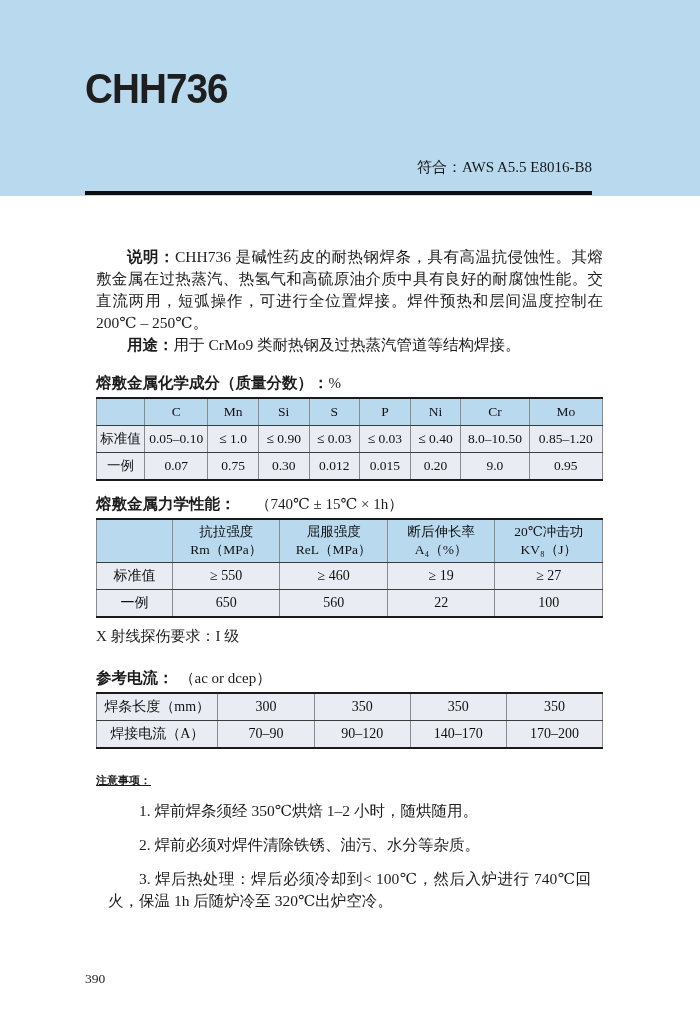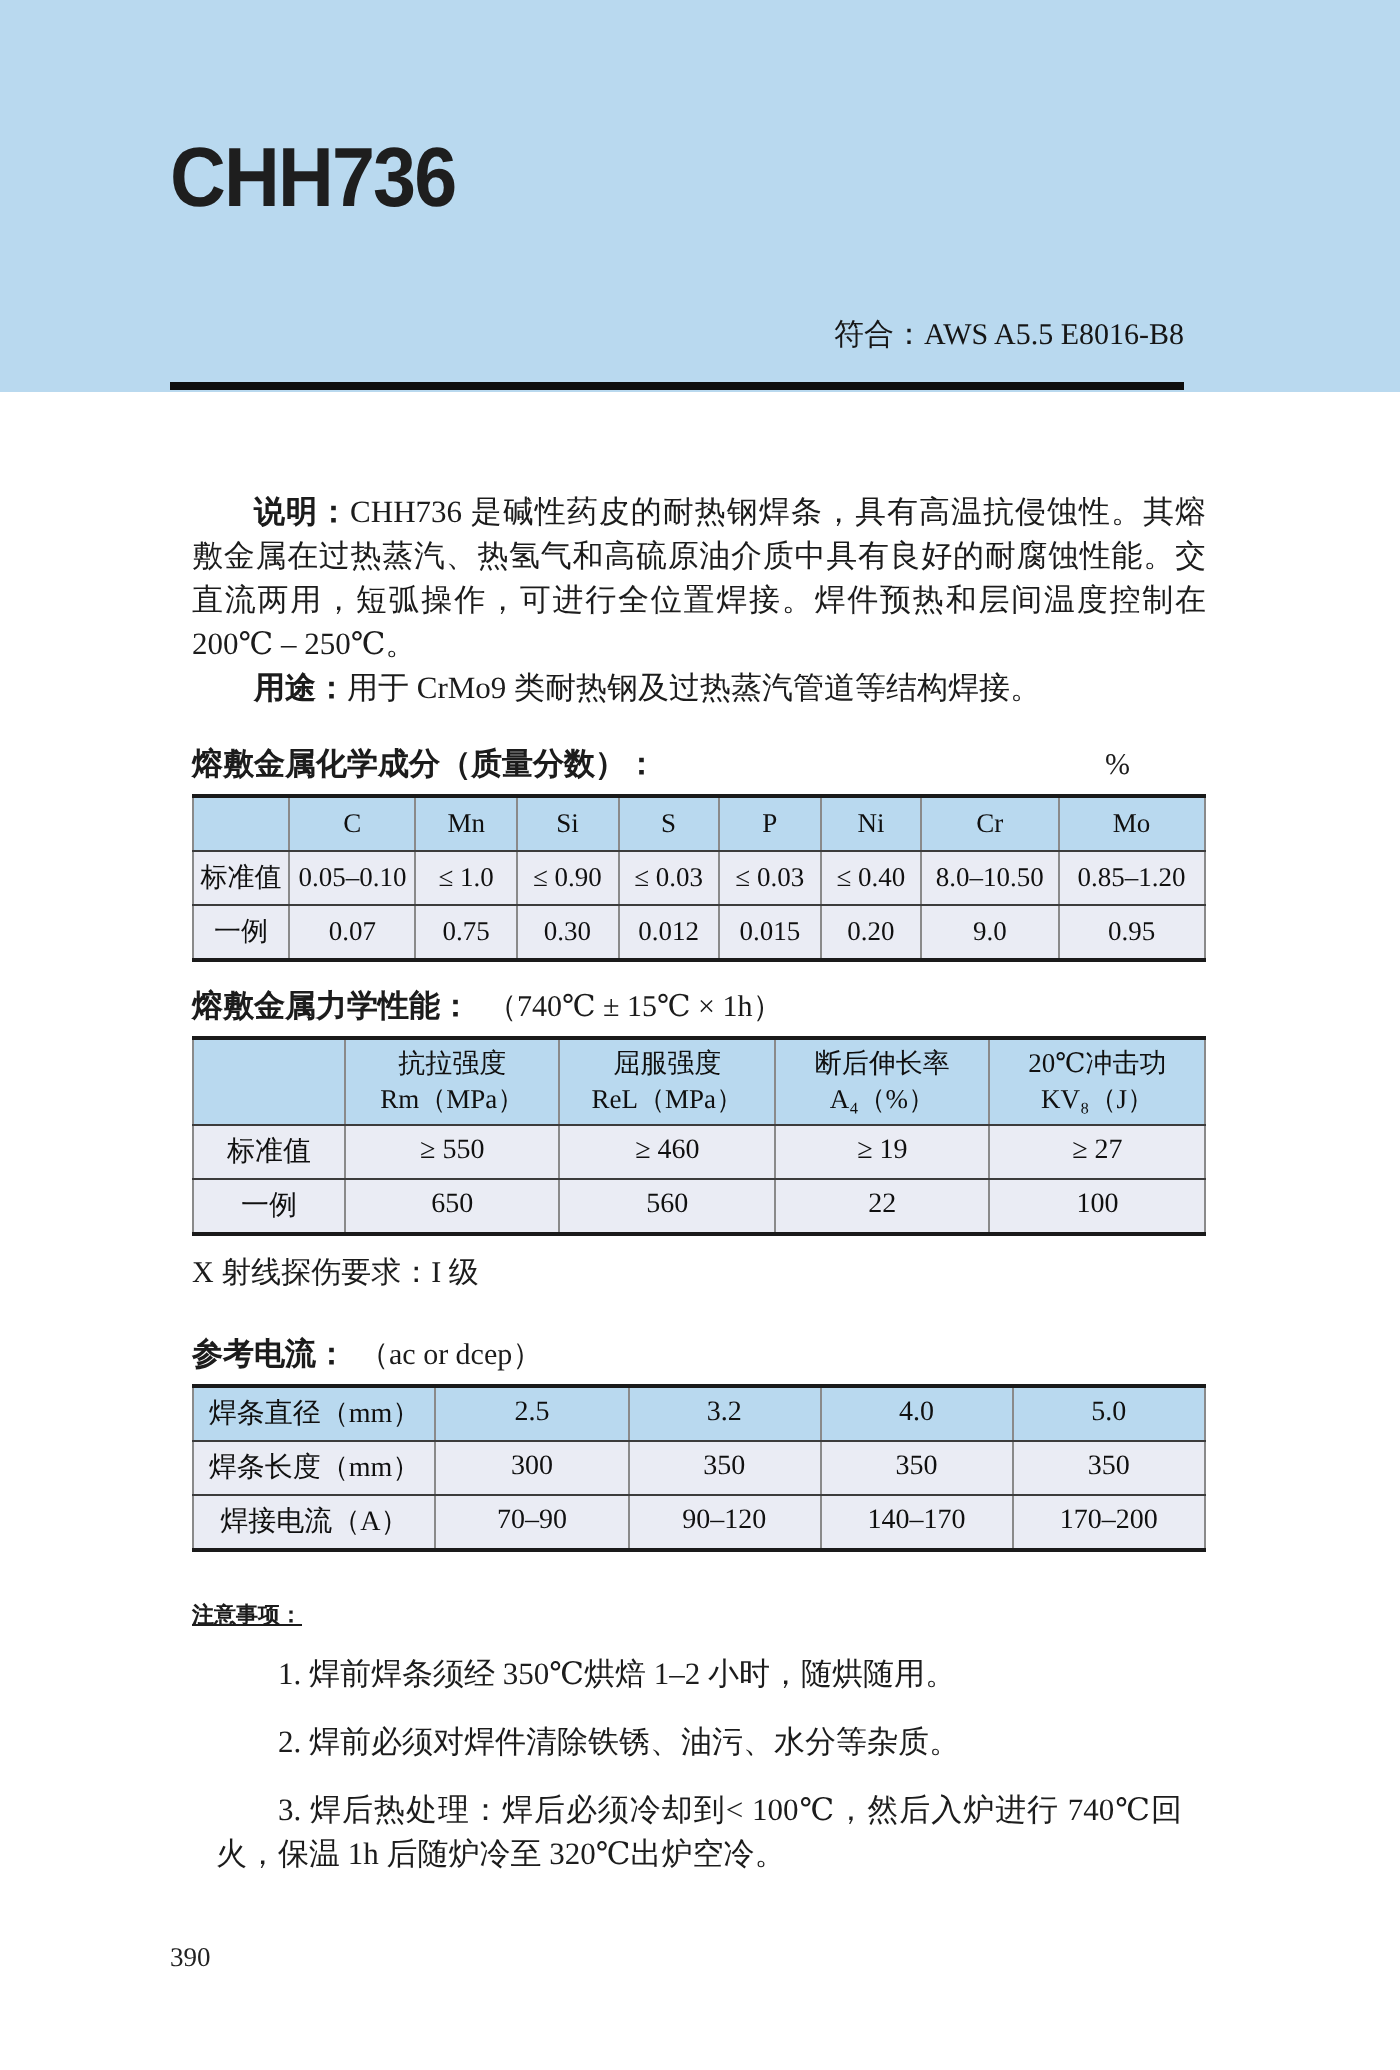--- a/index.html
+++ b/index.html
@@ -42,21 +42,21 @@
     font-family: "Liberation Sans", "DejaVu Sans", sans-serif;
     font-weight: bold;
   }
   p.body-text {
     margin: 0; font-size: 15.5px; line-height: 22px;
     text-align: justify; text-indent: 2em;
   }
   .desc { margin-top: 50px !important; }
   
   .section-title-row {
-    display: flex; justify-content: space-between; align-items: baseline;
+    display: flex; align-items: baseline;
     font-size: 15.5px; line-height: 20px;
   }
   .chem-title-row { margin-top: 17px; }
   .unit-pct { padding-right: 38px; font-size: 15px; }
   .cond { font-size: 15px; }
   
   table {
     width: 100%; border-collapse: collapse; table-layout: fixed;
     margin-top: 4px;
     border-top: 2.5px solid #1a1a1a; border-bottom: 2.5px solid #1a1a1a;
@@ -151,21 +151,21 @@
       <td>0.30</td>
       <td>0.012</td>
       <td>0.015</td>
       <td>0.20</td>
       <td>9.0</td>
       <td>0.95</td>
     </tr>
   </tbody>
     </table>
 
-  <div class="section-title-row mech-title-row" style="justify-content:flex-start; gap:8px;">
+  <div class="section-title-row mech-title-row" style="justify-content:flex-start; gap:20px;">
     <span class="hei">熔敷金属力学性能：</span>
     <span class="cond">（740℃ ± 15℃ × 1h）</span>
   </div>
   <table class="mech-table">
     <colgroup>
       <col style="width:15%">
         <col style="width:21.25%">
         <col style="width:21.25%">
         <col style="width:21.25%">
         <col style="width:21.25%">
@@ -214,27 +214,20 @@
   </div>
   <table class="cur-table">
     <colgroup>
       <col style="width:24%">
         <col style="width:19%">
         <col style="width:19%">
         <col style="width:19%">
         <col style="width:19%">
     </colgroup>
     <tbody>
-        <tr>
-      <th>焊条直径（mm）</th>
-      <th>2.5</th>
-      <th>3.2</th>
-      <th>4.0</th>
-      <th>5.0</th>
-    </tr>
     <tr>
       <td>焊条长度（mm）</td>
       <td>300</td>
       <td>350</td>
       <td>350</td>
       <td>350</td>
     </tr>
     <tr>
       <td>焊接电流（A）</td>
       <td>70–90</td>

